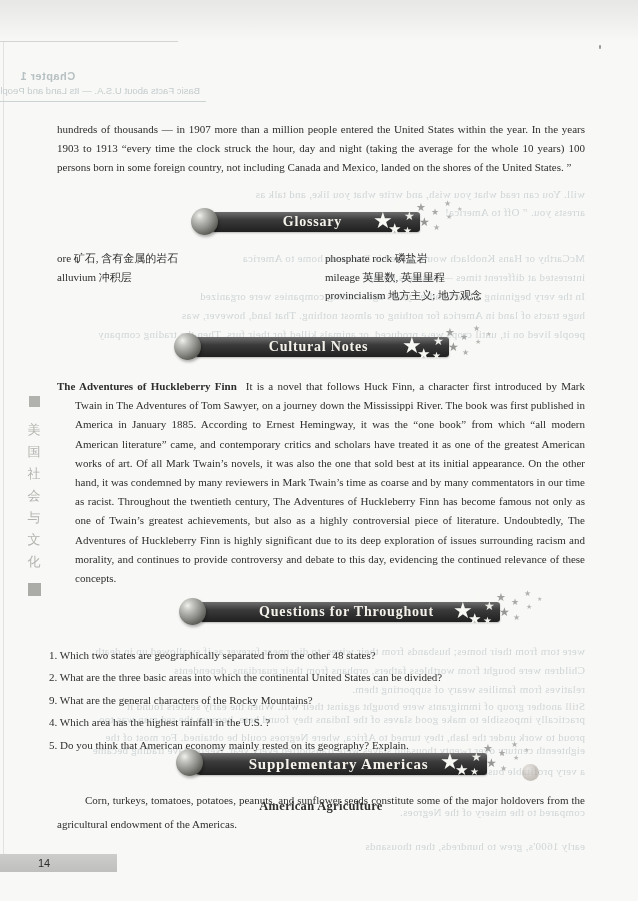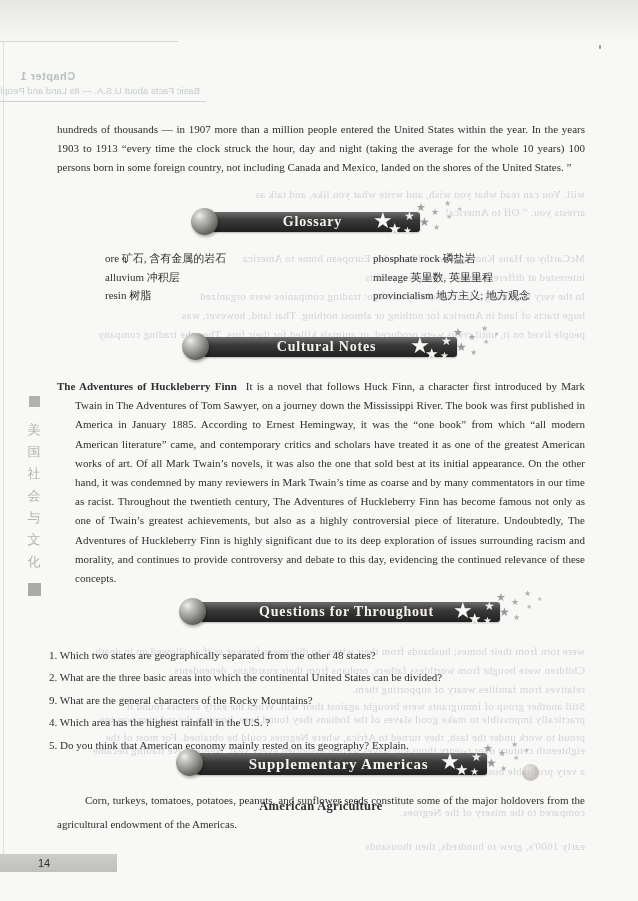--- a/index.html
+++ b/index.html
@@ -48,30 +48,30 @@
     background:radial-gradient(circle at 32% 28%, #f0f0ee 0%, #c7c7c3 18%, #8a8a86 52%, #54544e 80%, #3a3a36 100%);
     box-shadow:1px 2px 3px rgba(0,0,0,.3); }
   .banner-label { position:absolute; inset:0; text-align:center; line-height:20px;
     color:#f4f2ea; font-weight:bold; font-size:14px; letter-spacing:.8px;
     font-family:"Liberation Serif",serif; }
   .stars { position:absolute; right:-55px; top:-11px; width:100px; height:46px; }
   .star { position:absolute; line-height:1; }
   .star::before { content:"★"; }
 
   #banner-glossary   { left:205px; top:212px; width:215px; }
-  #banner-cultural   { left:196px; top:337px; width:261px; }
+  #banner-cultural   { left:188px; top:337px; width:261px; }
   #banner-questions  { left:193px; top:602px; width:307px; }
   #banner-supplementary { left:190px; top:753px; width:297px; height:22px; }
   #banner-supplementary .banner-label { font-size:15px; line-height:22px; }
   .bleed-ball { position:absolute; left:522px; top:764px; width:17px; height:17px; border-radius:50%;
     background:radial-gradient(circle at 35% 30%, #d8d4d0, #a89e96 55%, #8a7e74 100%); opacity:.55; }
 
   
   .glossary-cols { position:absolute; left:57px; top:249px; width:528px; display:flex; }
-  .g-col-left  { width:268px;margin-left:48px; }
+  .g-col-left  { width:268px; }
   .g-col-right { flex:1; }
   .g-item { font-size:11px; line-height:18.6px; white-space:nowrap; }
 
   
   #cultural-para { top:377px; padding-left:18px; text-indent:-18px; }
   #cultural-para b { margin-right:9px; }
 
   
   #questions-list { position:absolute; left:49px; top:644px; width:525px; }
   .q-item { font-size:11px; line-height:22.4px; }
@@ -155,21 +155,20 @@
         <span class="star" style="left: 69px; top: -1px; font-size: 8px; color: rgb(176, 176, 174);"></span>
         <span class="star" style="left: 71px; top: 13px; font-size: 7px; color: rgb(182, 182, 180);"></span>
         <span class="star" style="left: 82px; top: 5px; font-size: 6px; color: rgb(188, 188, 186);"></span>
       </div>
   </div>
 
   <div class="glossary-cols">
     <div class="g-col-left" id="glossary-left">
         <div class="g-item">ore 矿石, 含有金属的岩石</div>
         <div class="g-item">alluvium 冲积层</div>
-        <div class="g-item">resin 树脂</div>
       </div>
     <div class="g-col-right" id="glossary-right">
         <div class="g-item">phosphate rock 磷盐岩</div>
         <div class="g-item">mileage 英里数, 英里里程</div>
         <div class="g-item">provincialism 地方主义; 地方观念</div>
       </div>
   </div>
 
   <div class="banner" id="banner-cultural">
     <div class="ball"></div>

